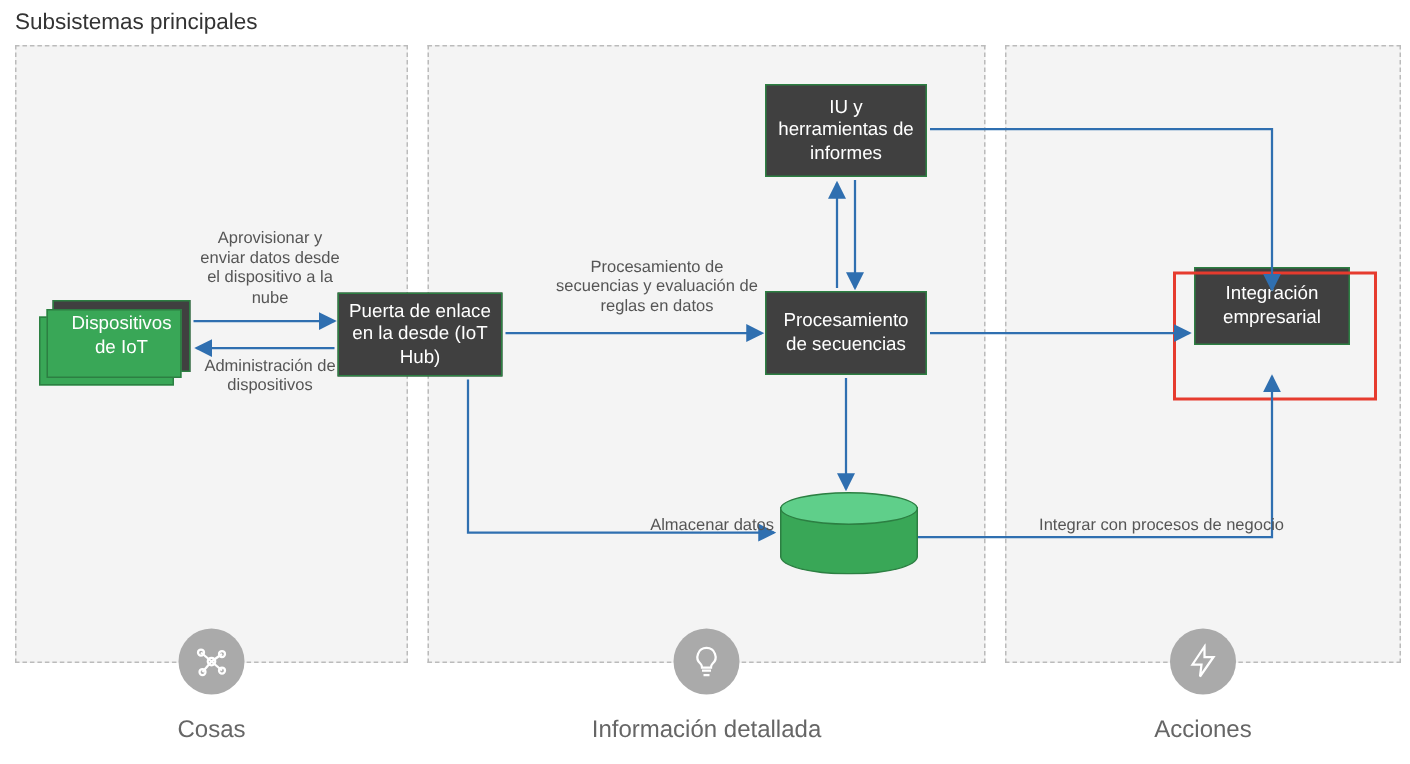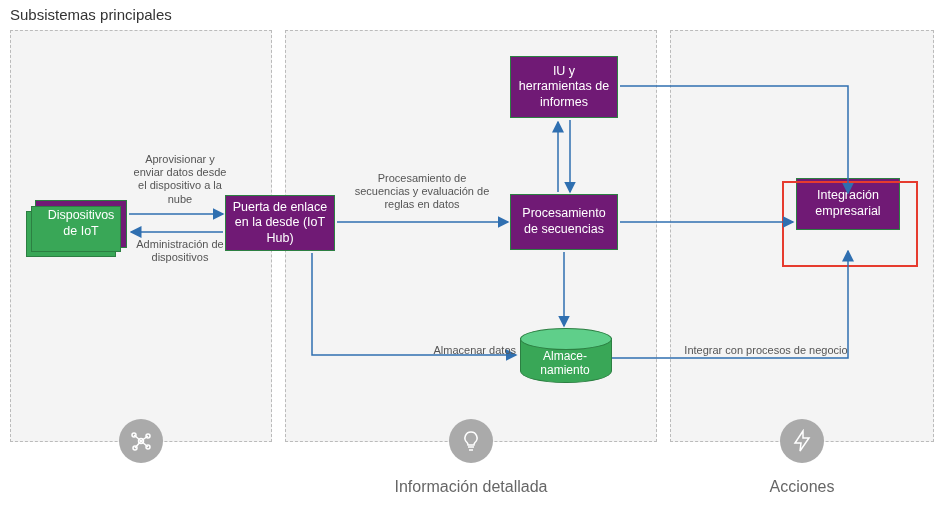--- a/index.html
+++ b/index.html
@@ -10,21 +10,21 @@
   .zone.things {left:10px; top:30px; width:260px;height:410px}
   .zone.insight{left:285px;top:30px; width:370px;height:410px}
   .zone.actions{left:670px;top:30px; width:262px;height:410px}
 
   .zone-icon{position:absolute;width:44px;height:44px;border-radius:50%;background:#aaa;
              display:flex;align-items:center;justify-content:center;bottom:-22px;left:50%;
              transform:translateX(-50%)}
   .zone-icon svg{width:24px;height:24px;stroke:#fff;fill:none;stroke-width:1.5}
   .zone-label{position:absolute;bottom:-55px;left:0;right:0;text-align:center;color:#666;font-size:16px}
 
-  .box{position:absolute;background:#701a75;border:1.5px solid #2c7f42;color:#fff;
+  .box{position:absolute;background:#404040;border:1.5px solid #2c7f42;color:#fff;
        font-size:12.5px;text-align:center;display:flex;align-items:center;
        justify-content:center;line-height:1.25;padding:2px 4px;box-sizing:border-box}
   .stack::before,.stack::after{content:"";position:absolute;width:100%;height:100%;
        border:1.5px solid #2c7f42;background:#39a757;z-index:-1;box-sizing:border-box}
   .stack::before{left:-10px;top:10px}
   .stack::after {left:-5px;top:5px}
   .stack{z-index:2}
 
   .cyl{position:absolute;width:90px;height:60px}
   .cyl .body{position:absolute;left:0;top:10px;width:90px;height:44px;background:#39a757;
@@ -56,20 +56,21 @@
           <circle cx="5" cy="6" r="2"></circle>
           <circle cx="19" cy="7" r="2"></circle>
           <circle cx="6" cy="19" r="2"></circle>
           <circle cx="19" cy="18" r="2"></circle>
           <line x1="12" y1="12" x2="5" y2="6"></line>
           <line x1="12" y1="12" x2="19" y2="7"></line>
           <line x1="12" y1="12" x2="6" y2="19"></line>
           <line x1="12" y1="12" x2="19" y2="18"></line>
         </svg>
     </div>
+    <div class="zone-label">Cosas</div>
   </div>
 
   <div class="zone actions">
     <div class="zone-icon">
       <svg viewBox="0 0 24 24">
           <path d="M13 2 5 14h6l-1 8 9-13h-6z"></path>
         </svg>
     </div>
     <div class="zone-label">Acciones</div>
   </div>
@@ -87,22 +88,20 @@
 
   <div class="box" style="left:225px;top:195px;width:110px;height:56px">Puerta de enlace en la desde (IoT Hub)</div>
 
   <div class="box" style="left:510px;top:56px;width:108px;height:62px">IU y herramientas de informes</div>
 
   <div class="box" style="left:510px;top:194px;width:108px;height:56px">Procesamiento de secuencias</div>
 
   <div class="cyl" style="left:520px;top:328px">
     <div class="body"></div>
       <div class="top"></div>
-    <div class="lbl">Almace-
-namiento</div>
   </div>
 
   <div class="box" style="left:796px;top:178px;width:104px;height:52px">Integración empresarial</div>
 
   <div class="highlight" style="left:782px;top:181px;width:132px;height:82px"></div>
 
   <svg class="arrows">
     <defs>
       <marker id="ah" markerWidth="8" markerHeight="8" refX="7" refY="4" orient="auto">
         <path class="ah" d="M0,0 L8,4 L0,8 z"></path>
@@ -123,17 +122,17 @@
 
     <line class="ln" x1="620" y1="222" x2="793" y2="222" marker-end="url(#ah)"></line>
 
     <path class="ln" d="M620 86 H848 V193" marker-end="url(#ah)"></path>
 
     <path class="ln" d="M612 358 H848 V251" marker-end="url(#ah)"></path>
   </svg>
 
   <div class="edge-label" style="left:130px;top:153px;width:100px">Aprovisionar y enviar datos desde el dispositivo a la nube</div>
   <div class="edge-label" style="left:130px;top:238px;width:100px">Administración de dispositivos</div>
-  <div class="edge-label" style="left:352px;top:172px;width:140px">Procesamiento de secuencias y evaluación de reglas en datos</div>
+  <div class="edge-label" style="left:368px;top:172px;width:140px">Procesamiento de secuencias y evaluación de reglas en datos</div>
   <div class="edge-label" style="left:420px;top:344px;width:96px;text-align:right">Almacenar datos</div>
-  <div class="edge-label" style="left:676px;top:344px;width:180px;text-align:center">Integrar con procesos de negocio</div>
+  <div class="edge-label" style="left:676px;top:344px;width:180px;text-align:right">Integrar con procesos de negocio</div>
 
 </div>
 
 </body></html>

